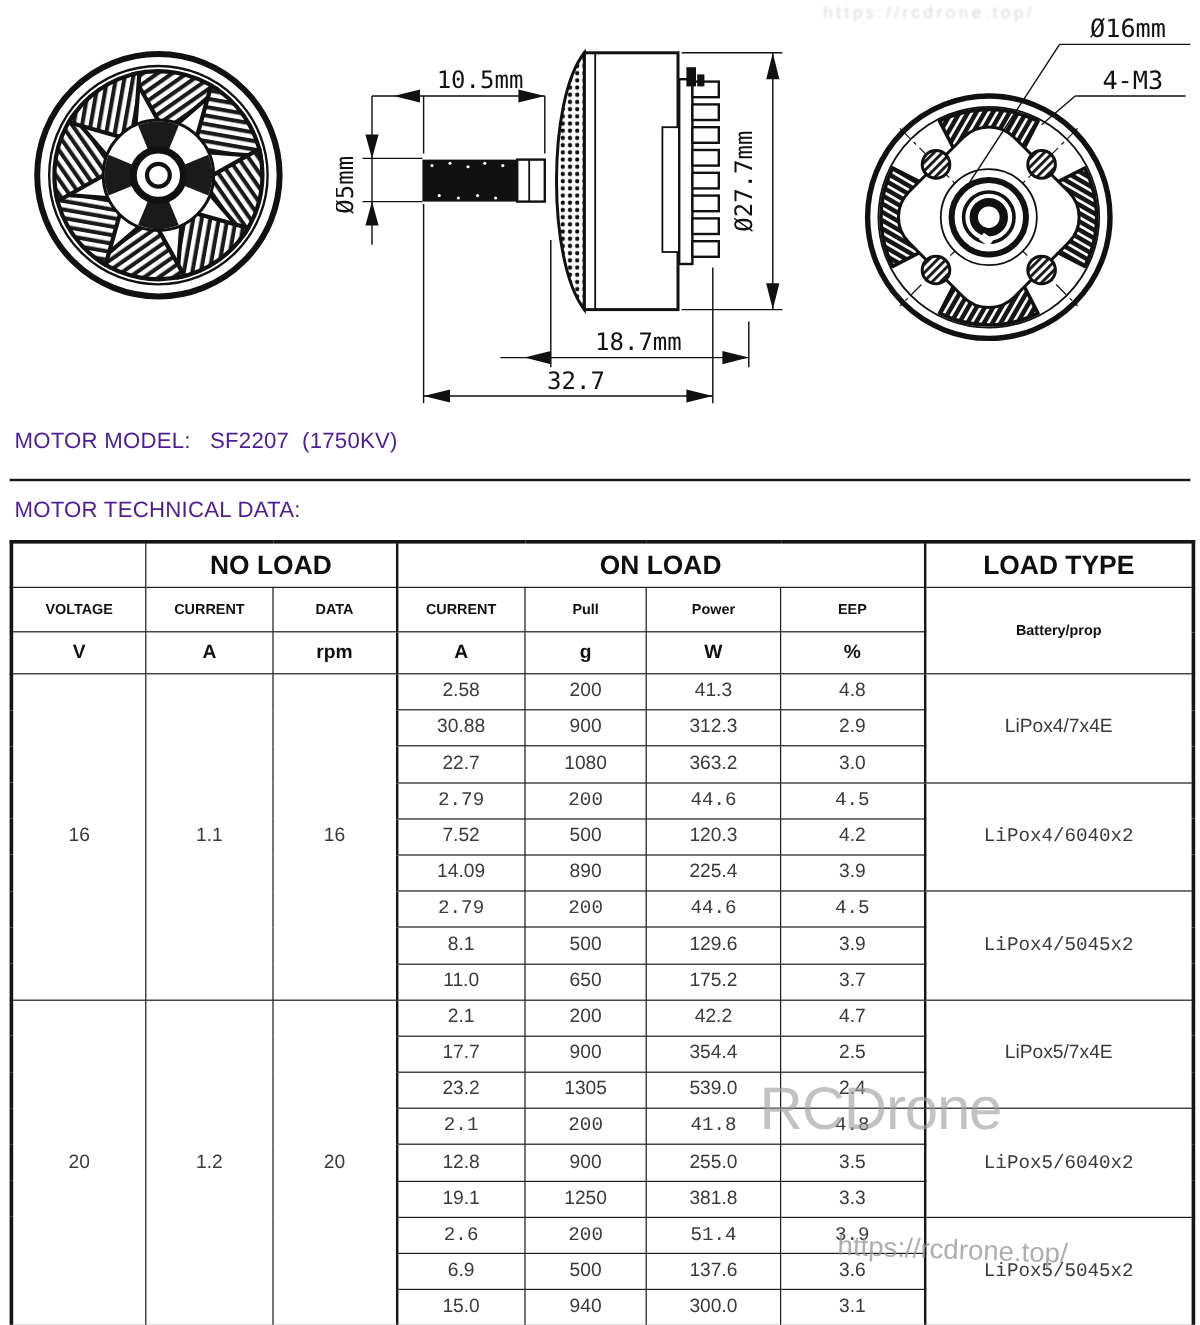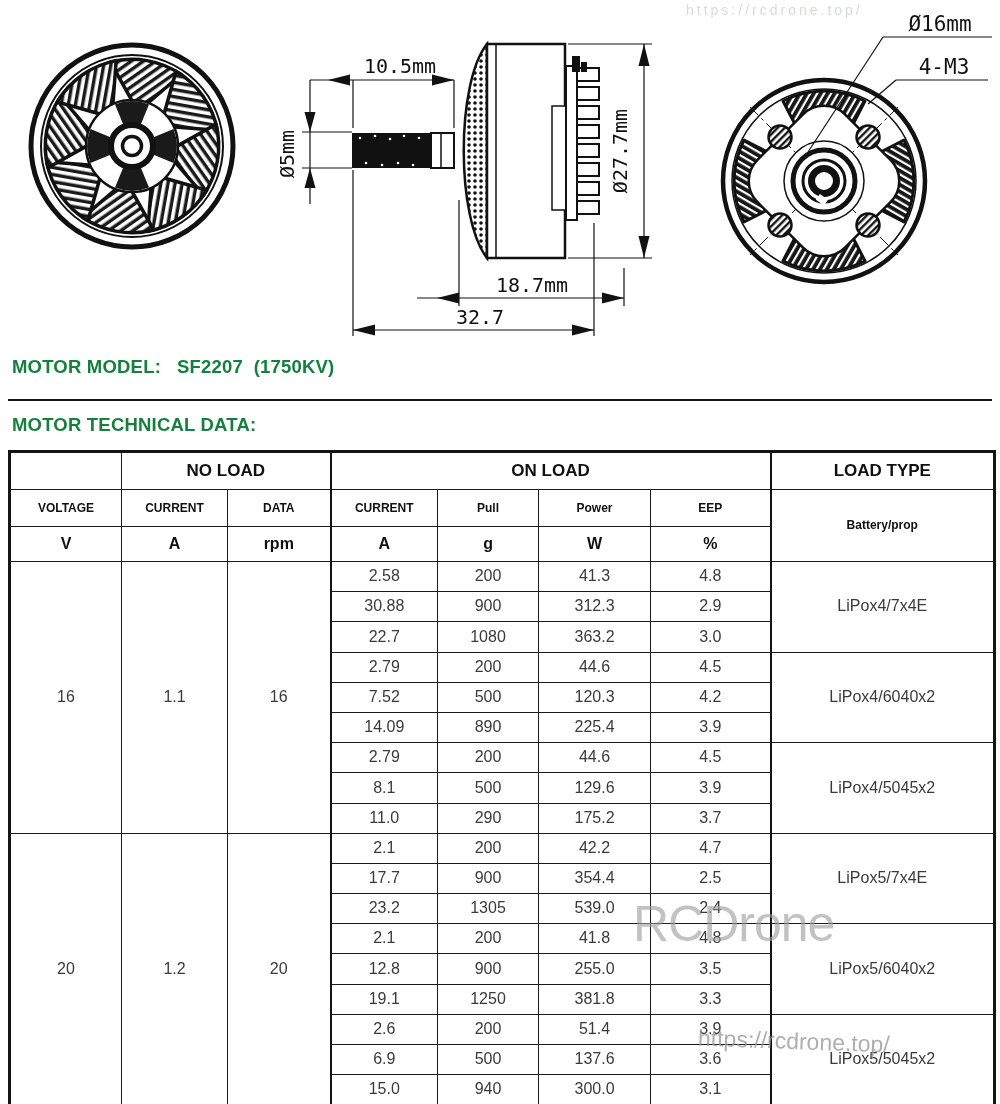--- a/index.html
+++ b/index.html
@@ -1,30 +1,30 @@
 <!DOCTYPE html>
 <html><head>
 <meta charset="utf-8">
 <style>
   html,body{margin:0;padding:0;background:#fff;}
   body{width:1000px;height:1104px;position:relative;font-family:"Liberation Sans",sans-serif;overflow:hidden;}
   .abs{position:absolute;}
-  .heading{font-weight:bold;font-size:18.5px;color:#15803d;letter-spacing:.2px;white-space:pre;}
+  .heading{font-weight:normal;font-size:18.5px;color:#4c1d95;letter-spacing:.2px;white-space:pre;}
   .hline{background:#151515;height:2px;}
   
   #spec-table{position:absolute;left:8px;top:450px;width:985px;border-collapse:collapse;table-layout:fixed;border:3px solid #151515;z-index:1;}
   #spec-table th,#spec-table td{border:1.5px solid #1a1a1a;text-align:center;vertical-align:middle;padding:0;line-height:1.05;}
   #spec-table thead th{font-weight:bold;color:#101010;}
-  tr.r1 th{height:36px;font-size:17px;}
+  tr.r1 th{height:36px;font-size:22px;}
   tr.r2 th{height:36px;font-size:12px;}
   tr.r3 th{height:34px;font-size:16px;border-bottom:2.5px solid #151515;}
   #spec-table tbody td{height:29.2px;font-size:16px;color:#3a3a3a;font-weight:normal;}
   .col-onload{border-left:2.5px solid #151515 !important;}
   .col-battery{border-left:2.5px solid #151515 !important;}
-  tr.group-start td{border-top:2.5px solid #151515;}
+  tr.group-start td{border-top:2.5px solid #151515;font-family:Liberation Mono, monospace;}
   tr.section-start td{border-top:3px solid #151515;}
   
   .wm{z-index:5;pointer-events:none;white-space:nowrap;}
   #wm-top{left:686px;top:2px;width:310px;font-size:14px;letter-spacing:3px;color:#7d967d;opacity:.32;filter:blur(.7px);}
   #wm-mid{left:633px;top:895px;font-size:50px;color:#9e9e9e;opacity:.62;letter-spacing:-1px;}
   #wm-bot{left:698px;top:1028px;font-size:23px;color:#9b9b9b;opacity:.8;transform:rotate(2deg);}
   svg text{font-family:"DejaVu Sans Mono",monospace;fill:#111;}
 </style>
 </head>
 <body>
@@ -288,21 +288,21 @@
         <td rowspan="3" class="col-battery">LiPox4/5045x2</td>
       </tr>
       <tr>
         <td class="col-onload">8.1</td>
         <td>500</td>
         <td>129.6</td>
         <td>3.9</td>
       </tr>
       <tr>
         <td class="col-onload">11.0</td>
-        <td>290</td>
+        <td>650</td>
         <td>175.2</td>
         <td>3.7</td>
       </tr>
       <tr class="section-start">
         <td rowspan="9">20</td>
         <td rowspan="9">1.2</td>
         <td rowspan="9">20</td>
         <td class="col-onload">2.1</td>
         <td>200</td>
         <td>42.2</td>

